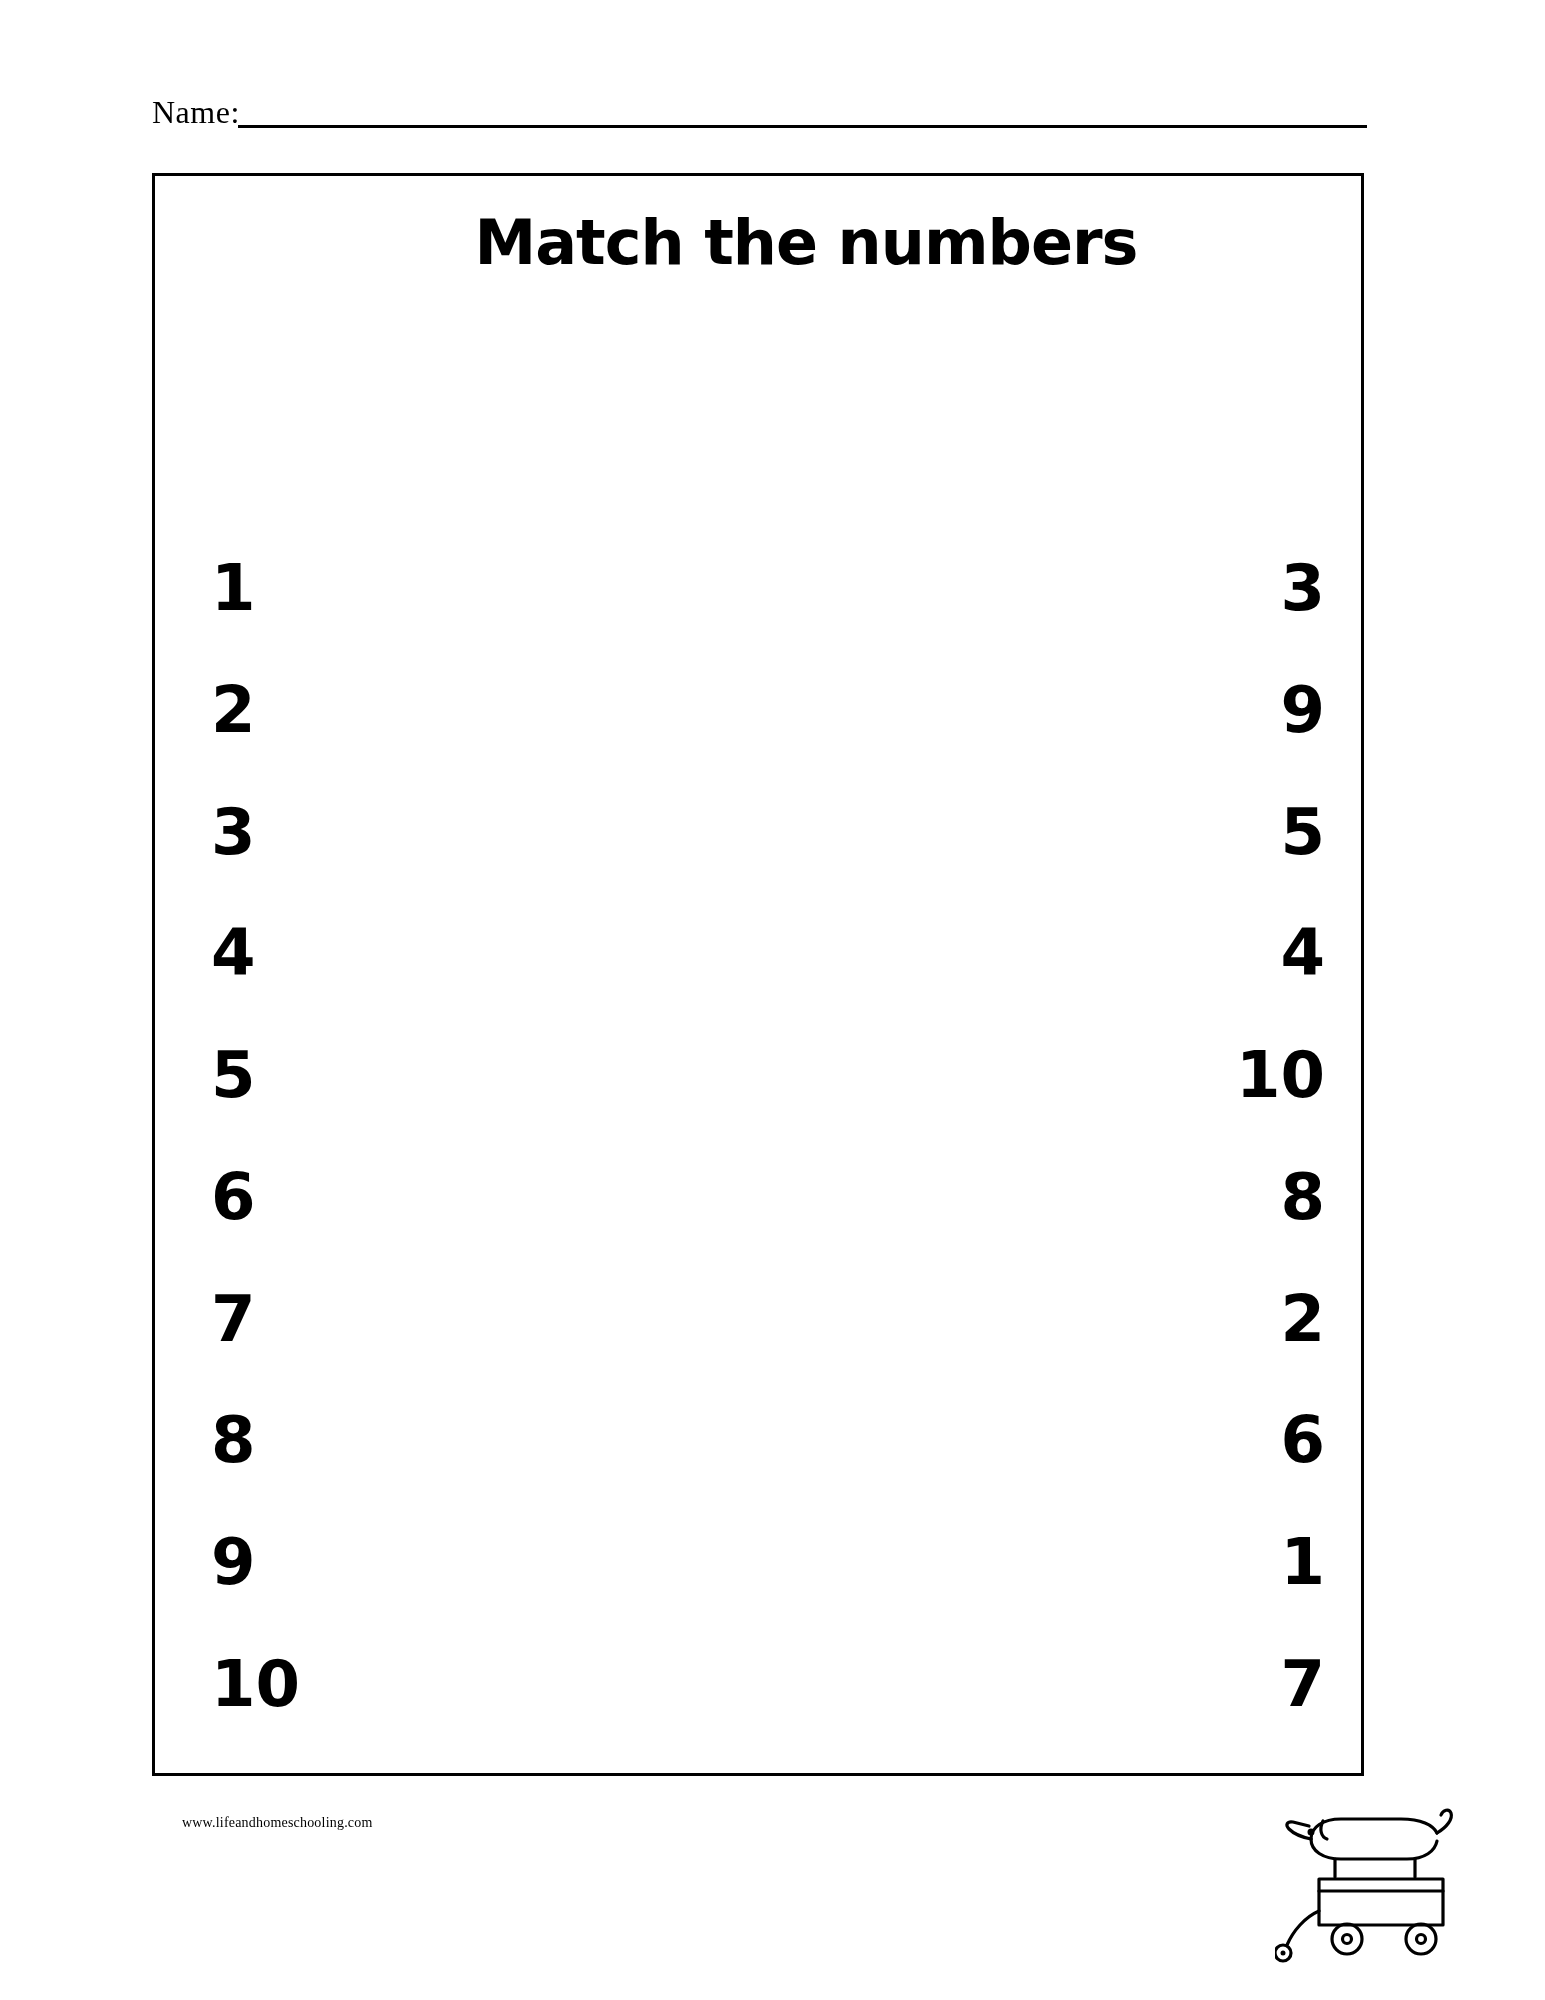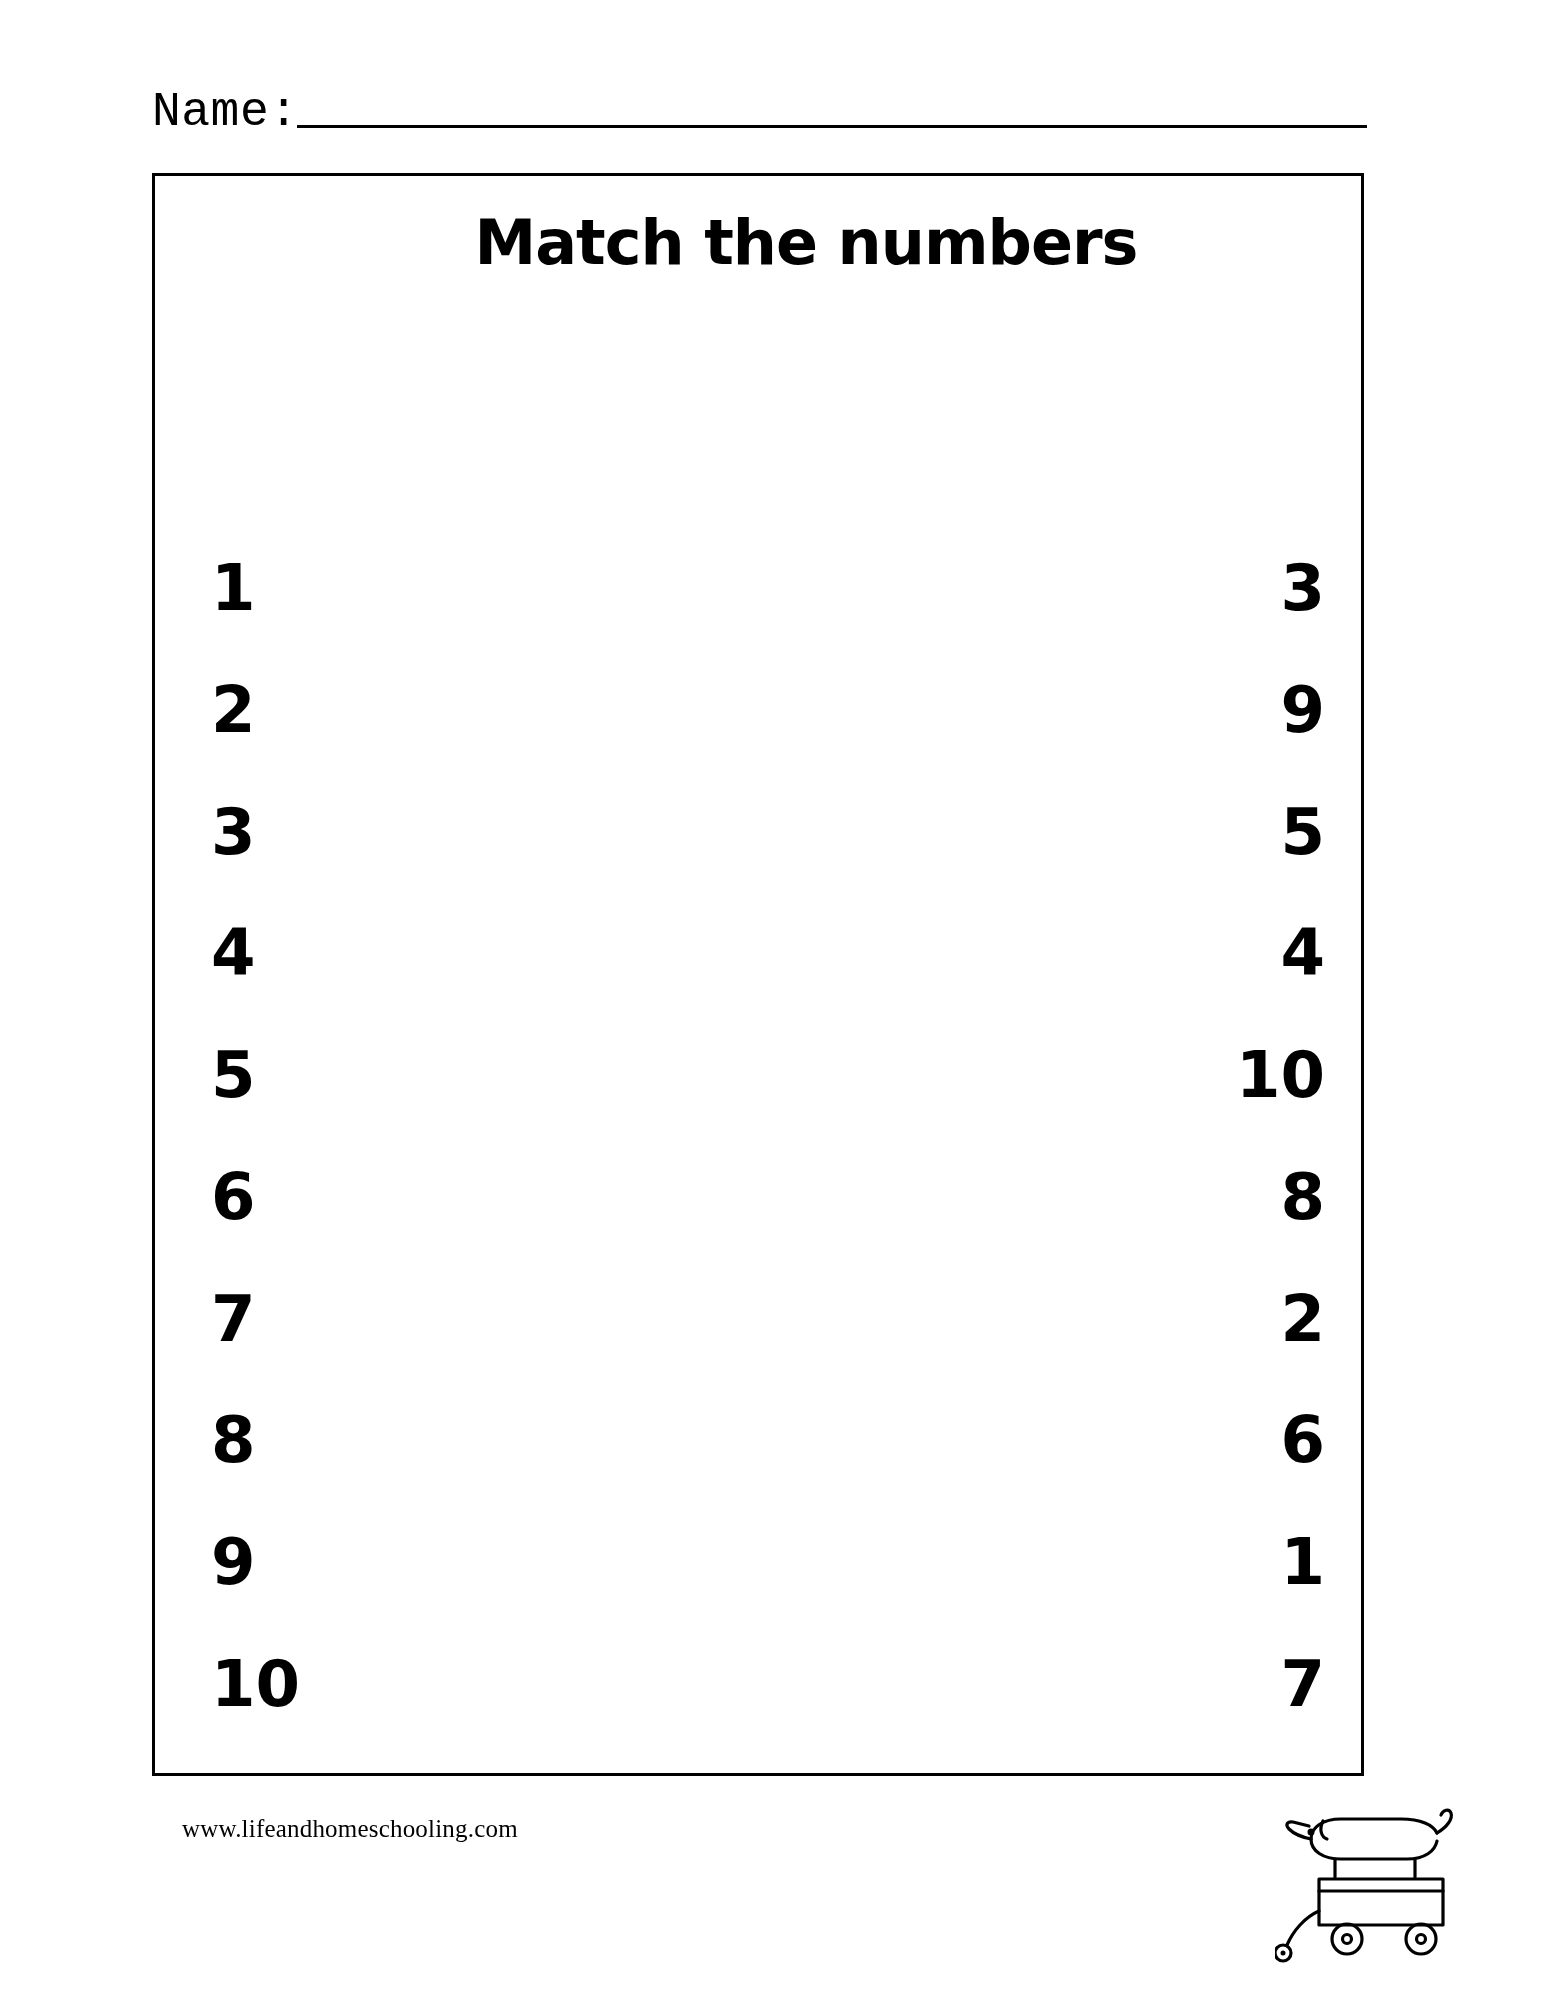--- a/index.html
+++ b/index.html
@@ -19,22 +19,22 @@
   
   .name-row {
     position: absolute;
     left: 152px;
     top: 92px;
     width: 1215px;
     display: flex;
     align-items: flex-end;
   }
   .name-label {
-    font-family: Liberation Mono, monospace;
-    font-size: 48px;
+    font-family: Liberation Serif, serif;
+    font-size: 32px;
     line-height: 40px;
     letter-spacing: 0.5px;
     white-space: nowrap;
   }
   .name-rule {
     flex: 1;
     height: 0;
     border-bottom: 3px solid #000;
     margin-bottom: 4px;
     margin-left: -2px;
@@ -100,21 +100,21 @@
     display: block;
     white-space: nowrap;
   }
 
   
   .footer-url {
     position: absolute;
     left: 182px;
     top: 1815px;
     font-family: "Liberation Serif", serif;
-    font-size: 25px;
+    font-size: 14px;
     letter-spacing: 0.2px;
     color: #000;
   }
 
   .dog-logo {
     position: absolute;
     left: 1275px;
     top: 1805px;
     width: 190px;
     height: 165px;

